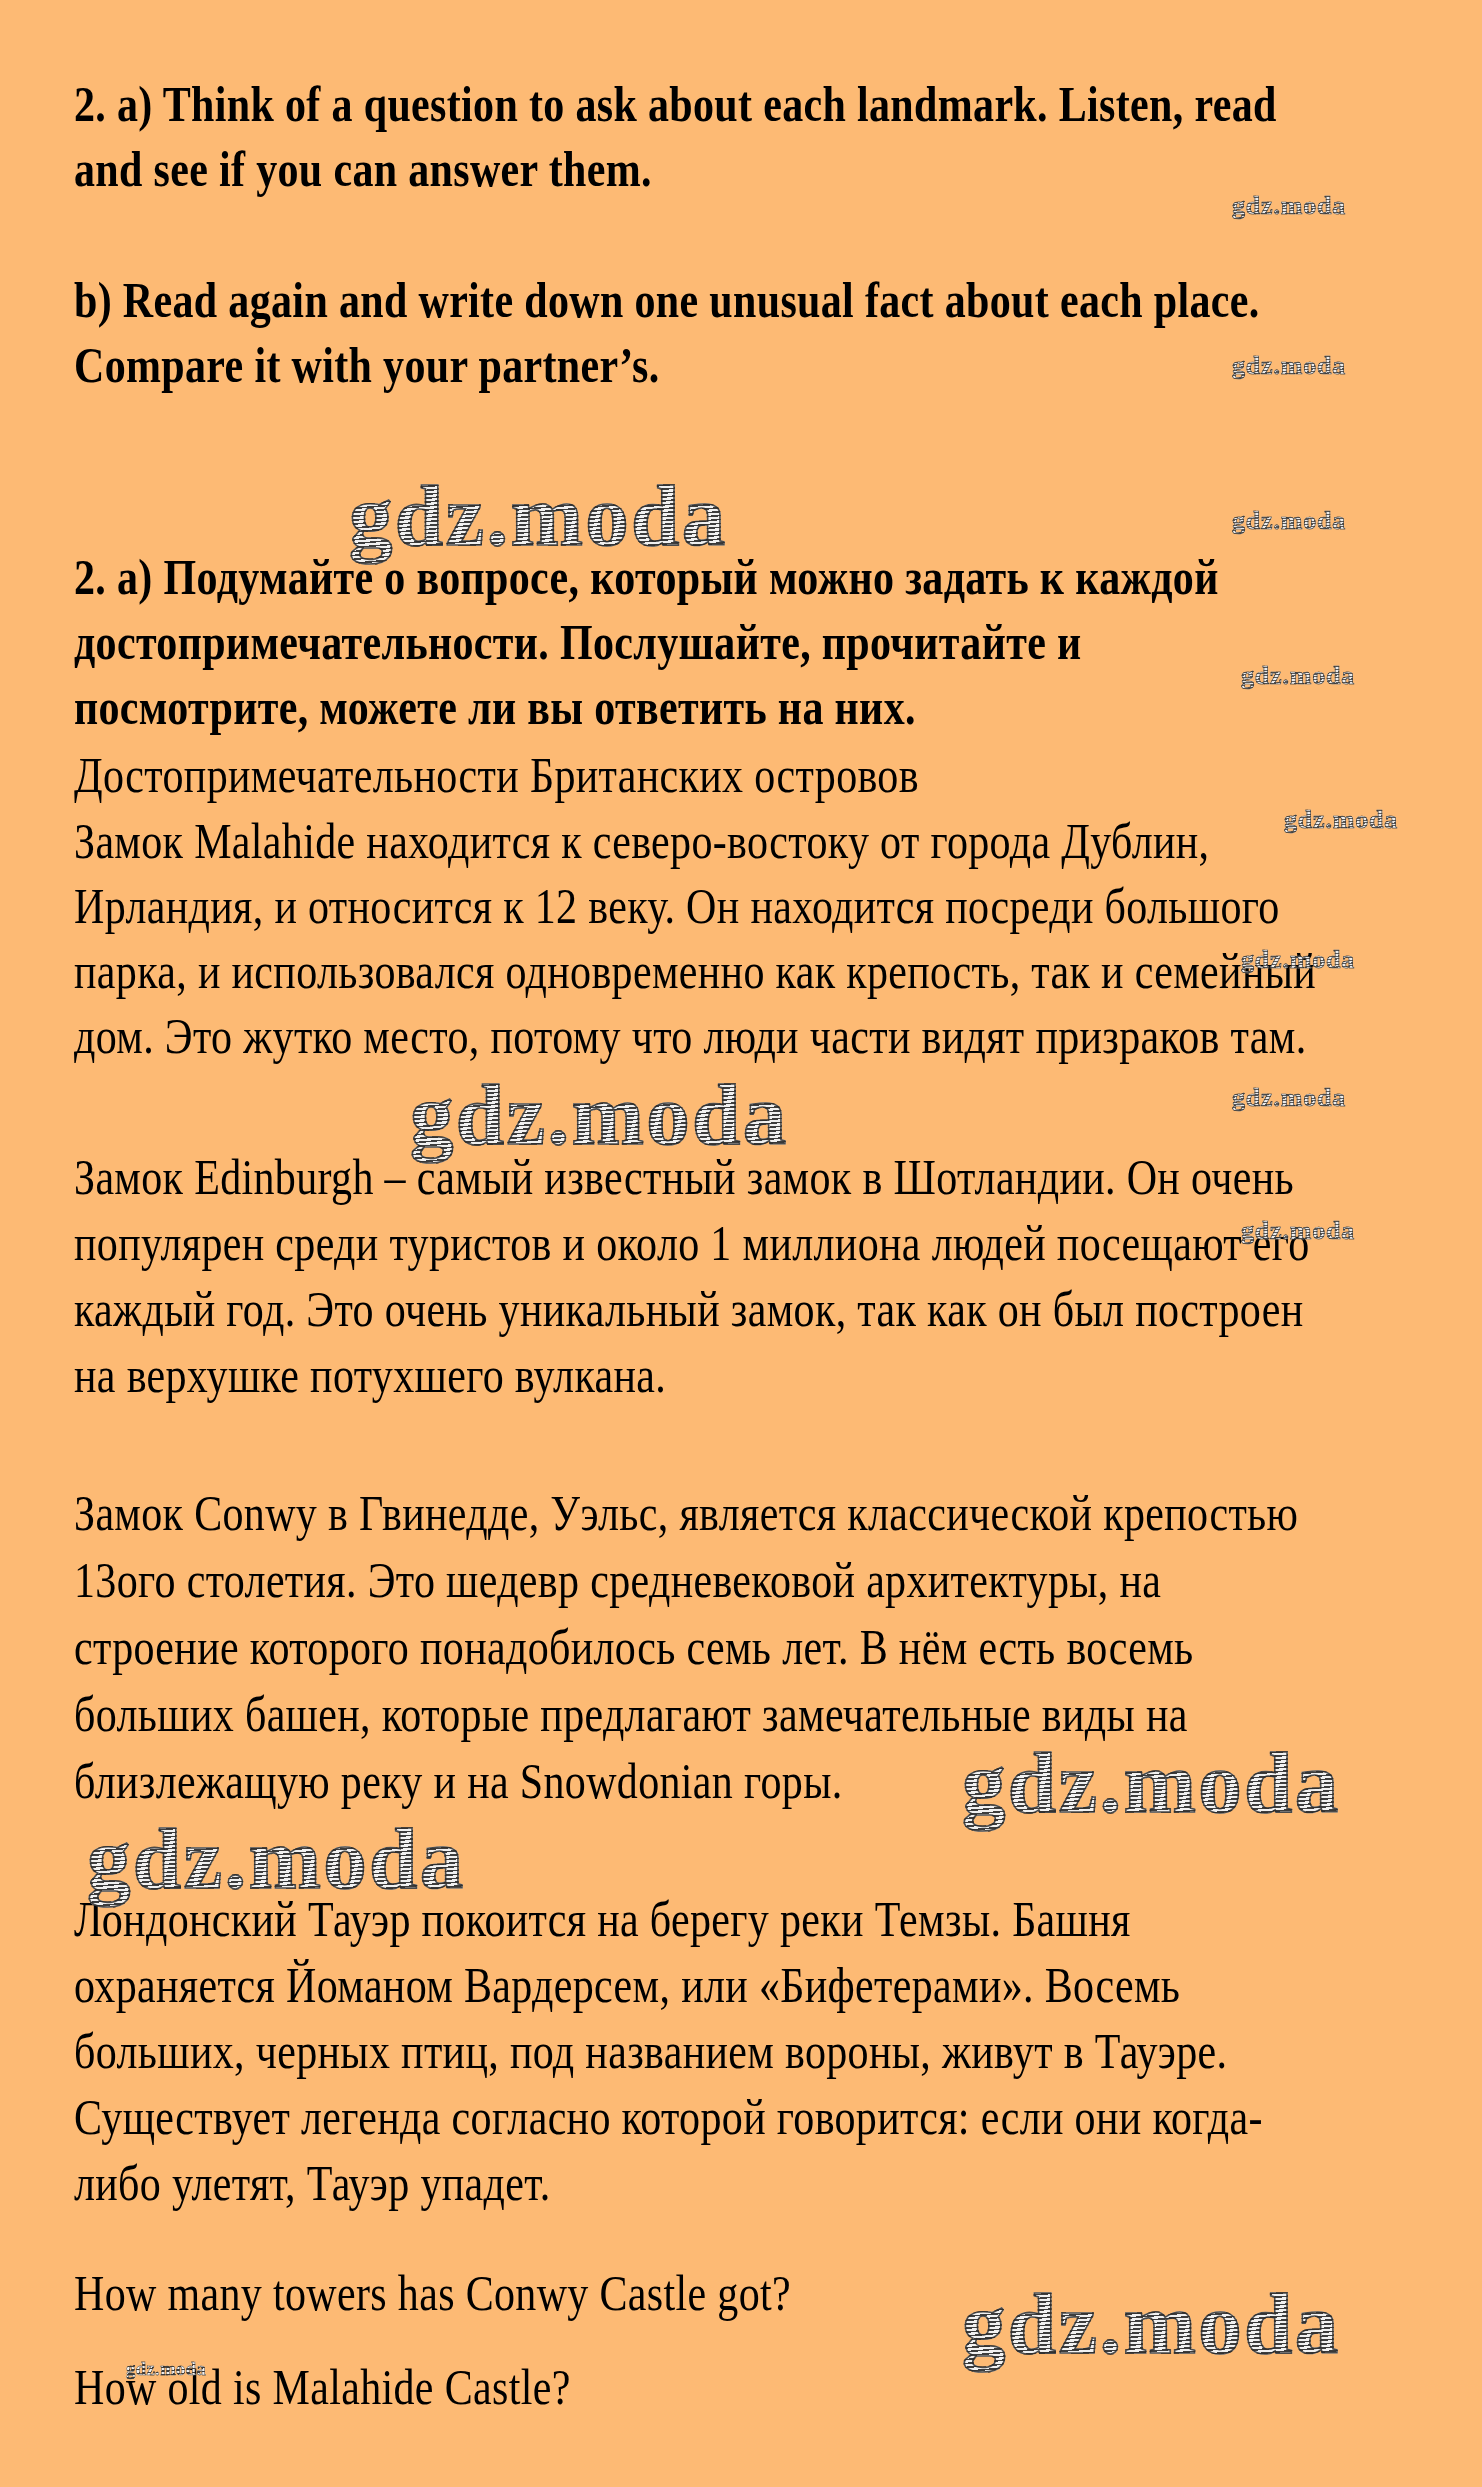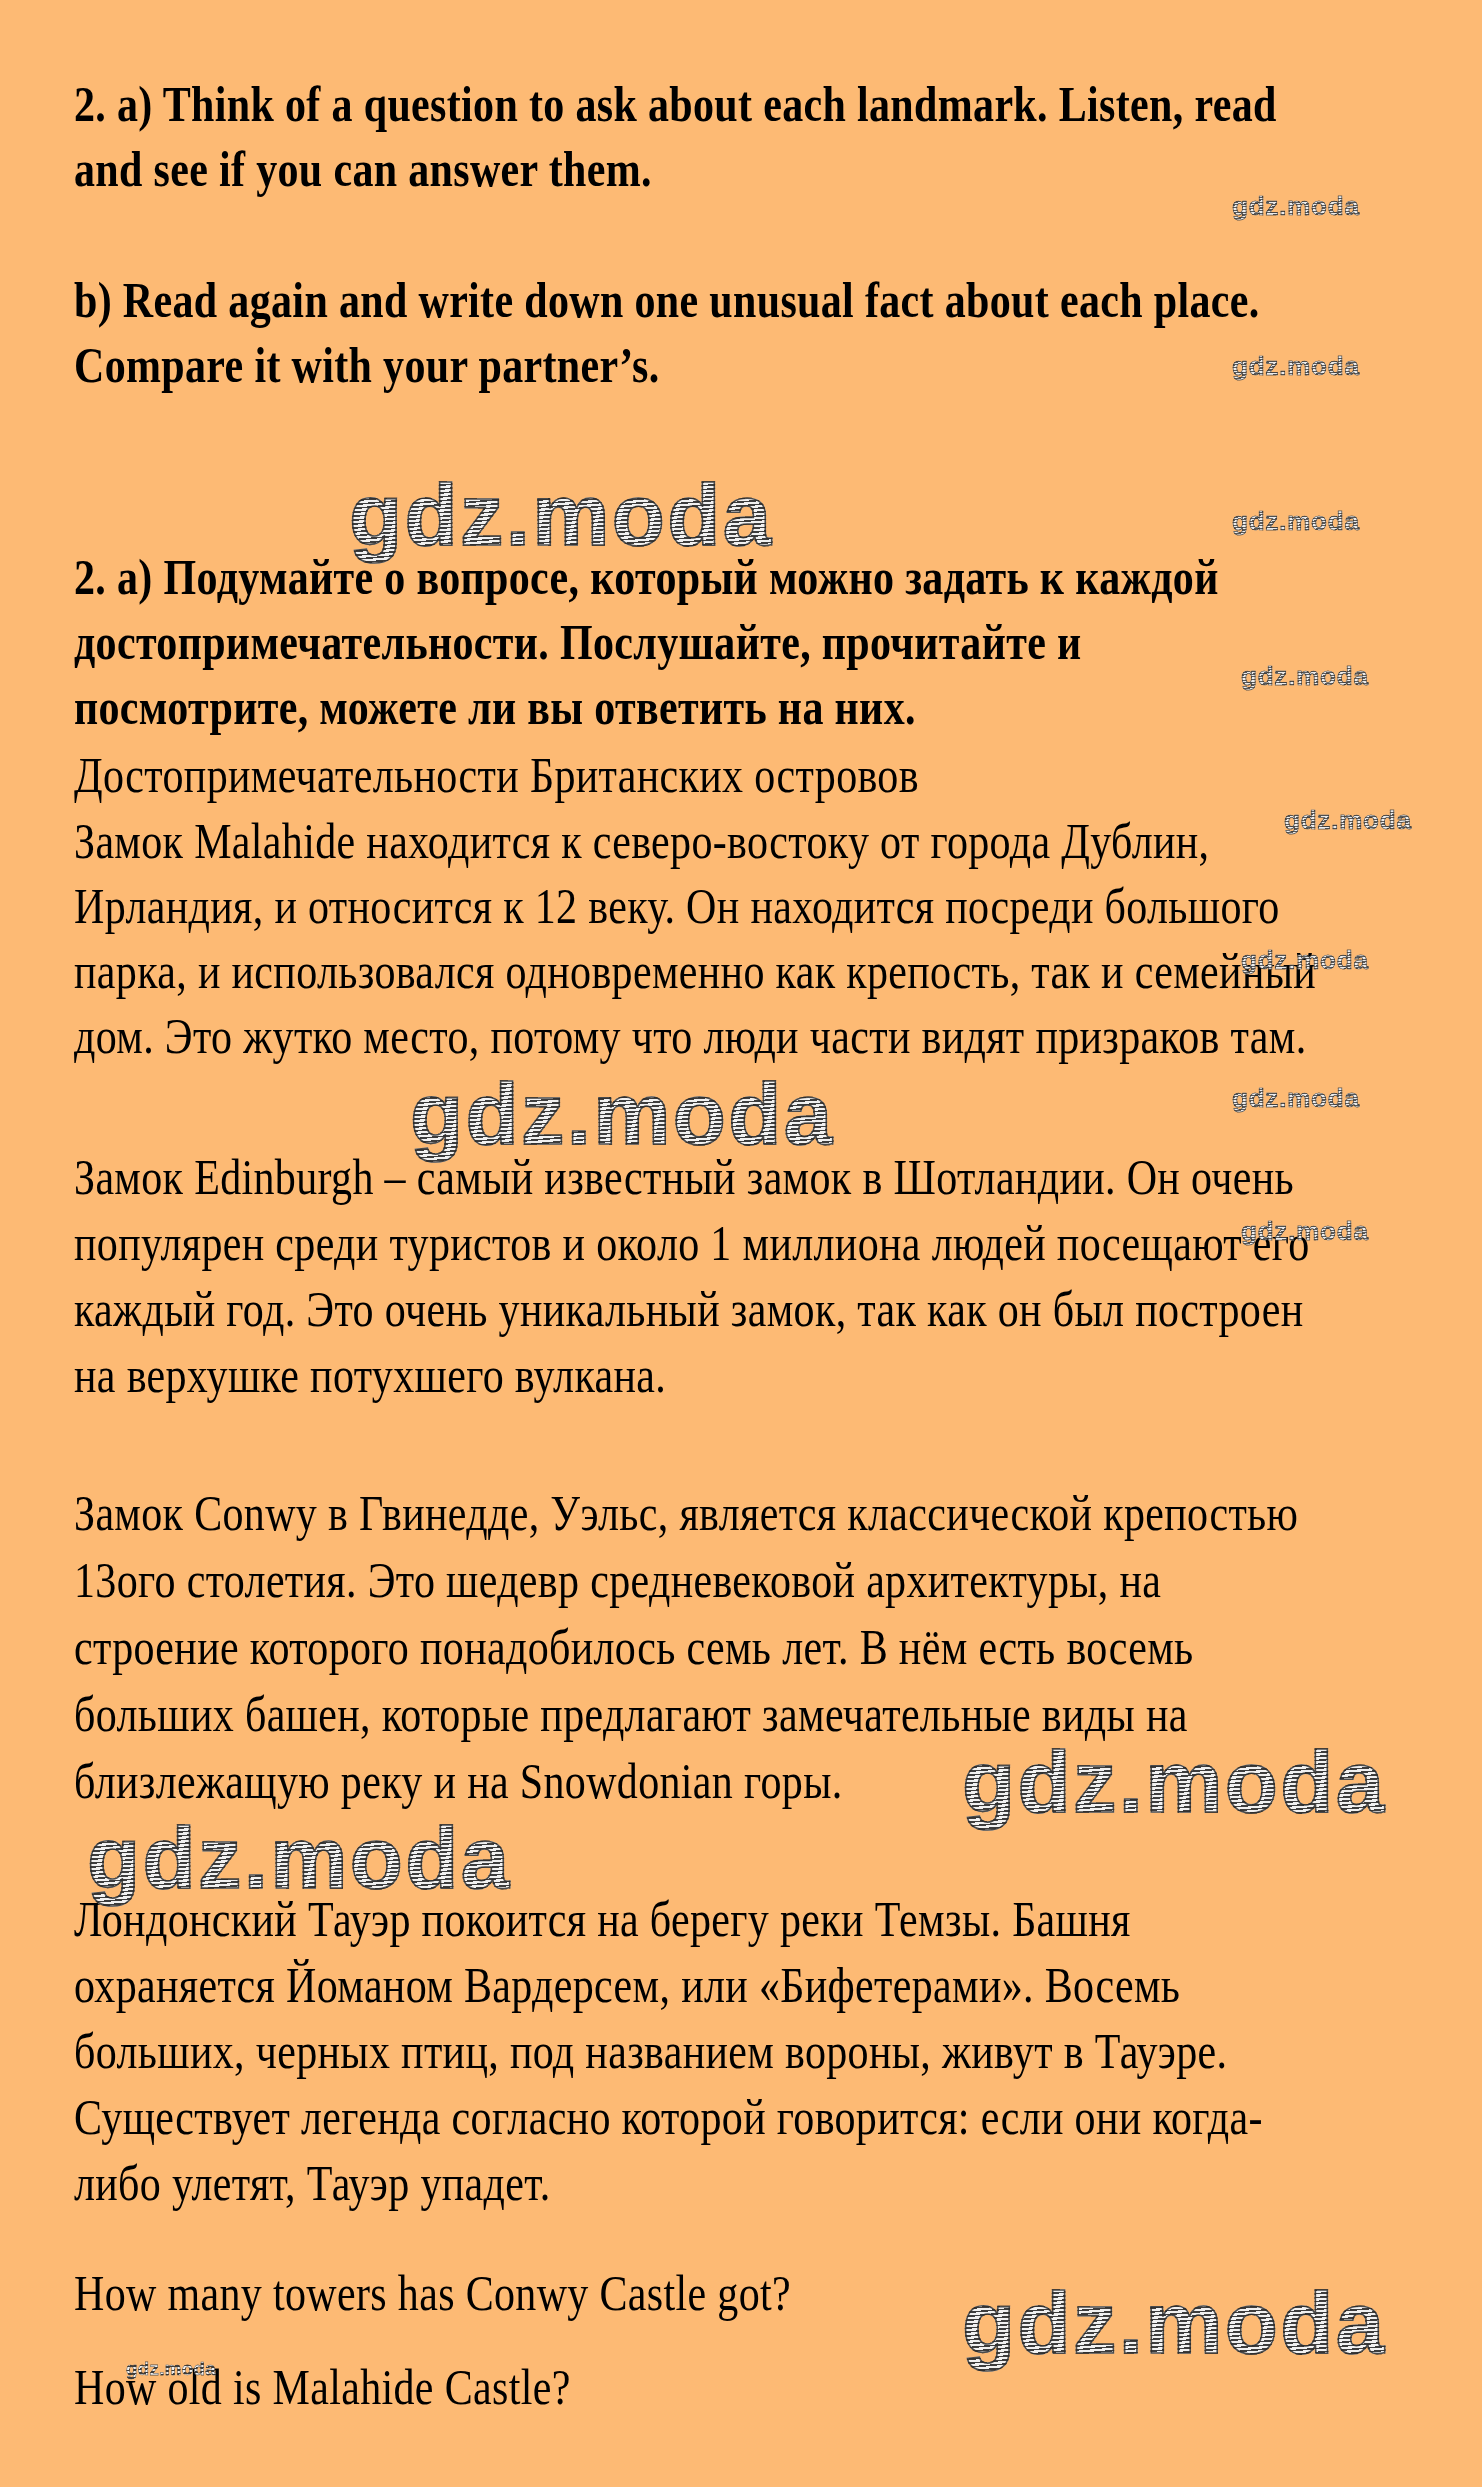--- a/index.html
+++ b/index.html
@@ -23,21 +23,21 @@
     transform-origin: 0 0;
     letter-spacing: 0.4px;
   }
   .lh85 { line-height: 66px; }
   .lh86 { line-height: 67px; }
   .bold { font-weight: bold; }
   .line { white-space: nowrap; }
   
   .wm {
     position: absolute;
-    font-family: Liberation Sans, sans-serif;
+    font-family: Liberation Serif, serif;
     font-weight: bold;
     white-space: nowrap;
     color: transparent;
     background-image: repeating-linear-gradient(175deg, #3d3d3d 0px, #3d3d3d 1.6px, #f1f1f1 1.6px, #f1f1f1 3.9px);
     -webkit-background-clip: text;
     background-clip: text;
     -webkit-text-stroke: 1.6px rgba(45,45,45,0.85);
   }
   .wm-big {
     font-size: 87px;

